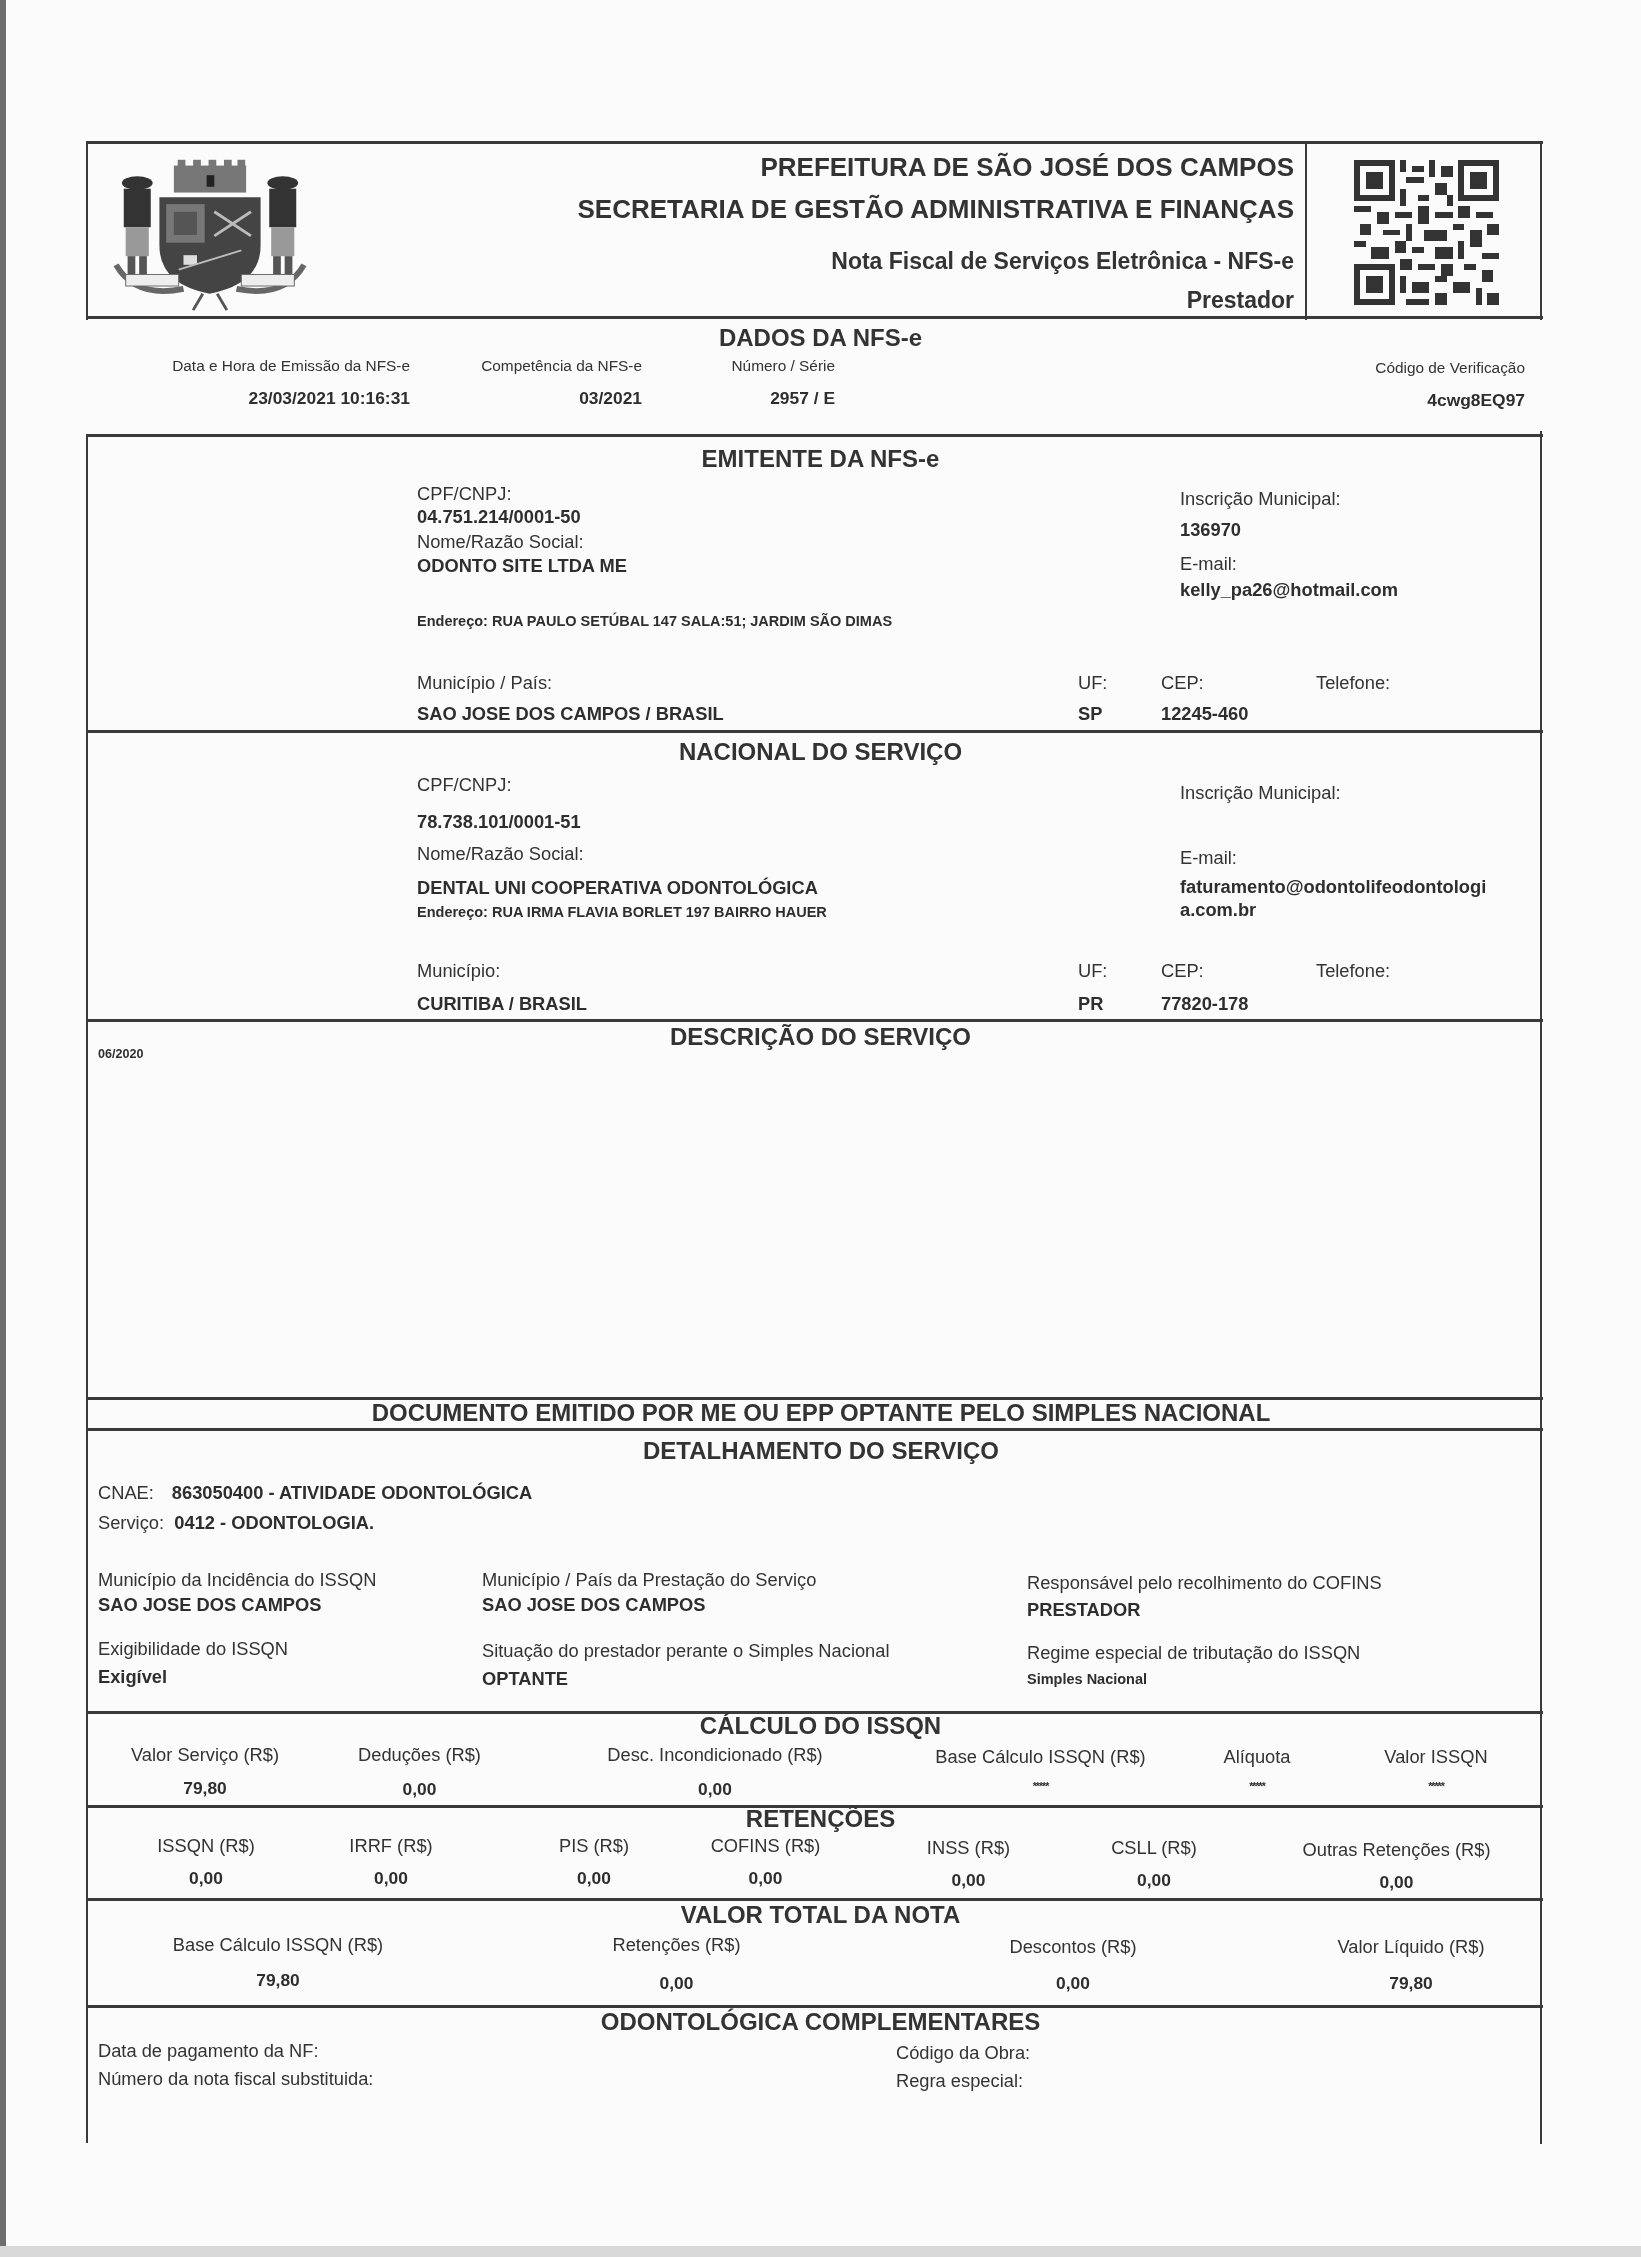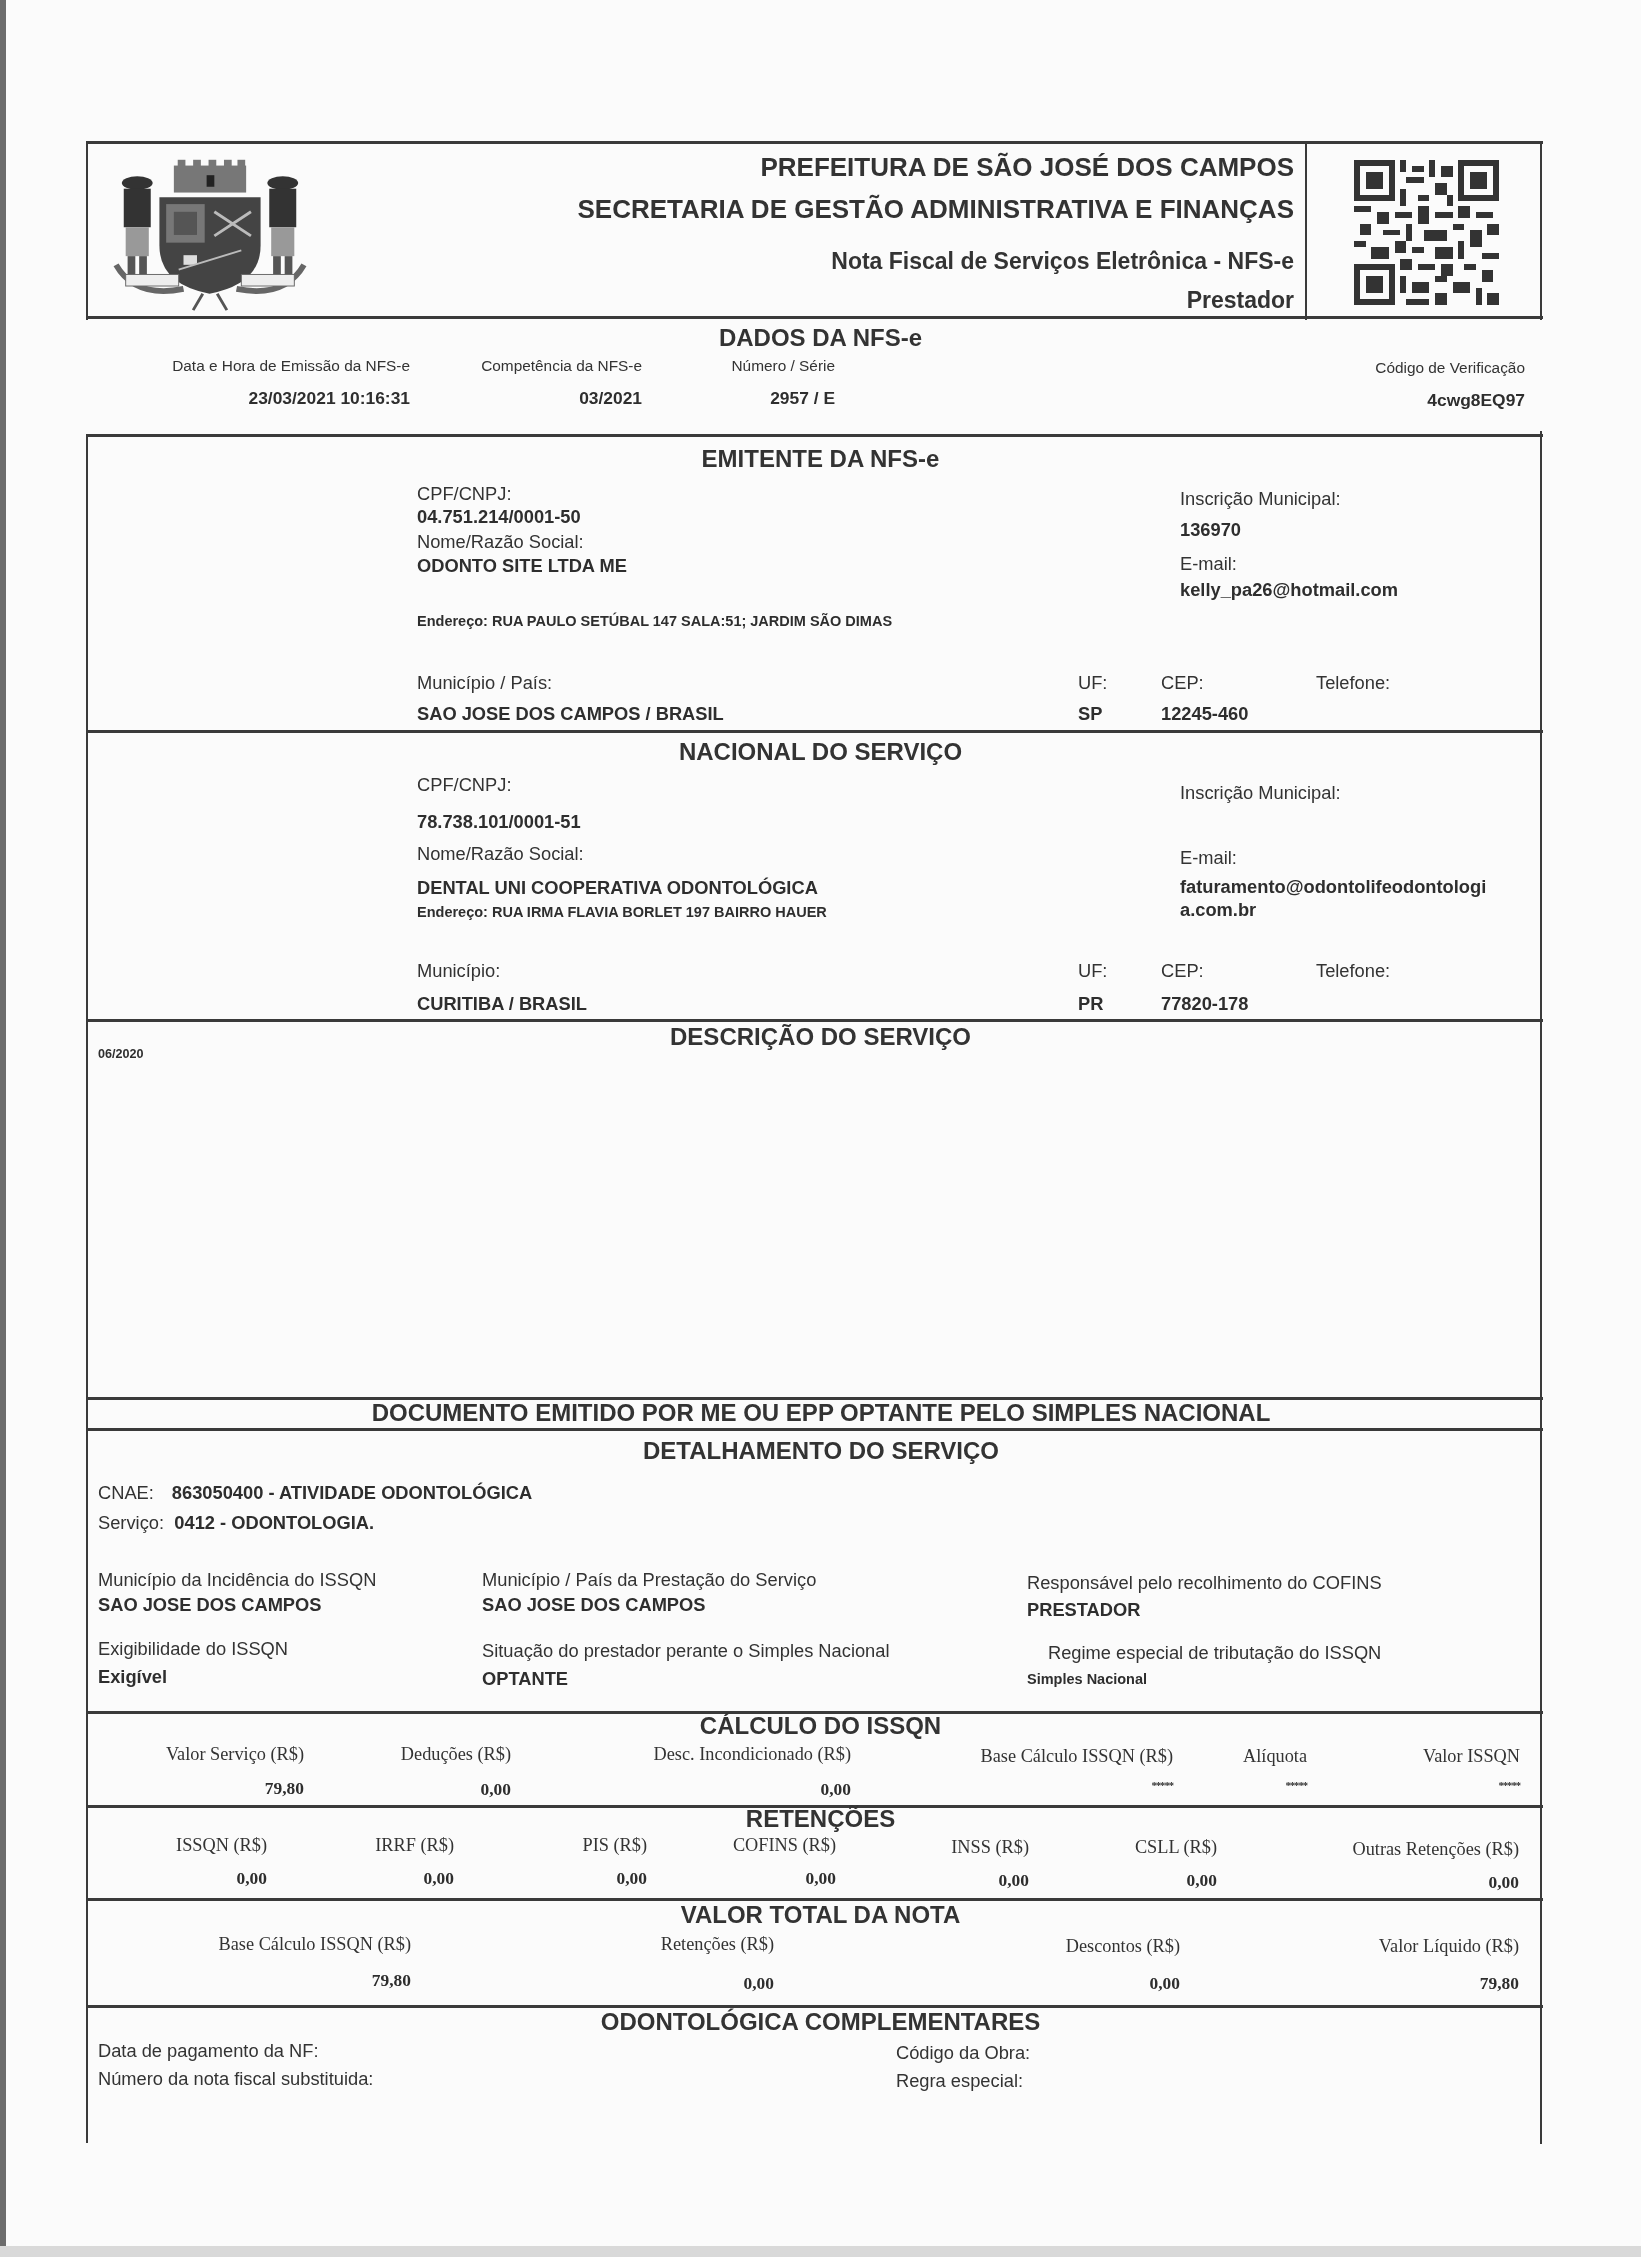--- a/index.html
+++ b/index.html
@@ -16,21 +16,21 @@
   .vline { position: absolute; width: 0; border-left: 2.9px solid #3a3a3a; }
   .h-title { font-size: 26px; font-weight: bold; color: #333; }
   .h-sub { font-size: 23px; font-weight: bold; color: #333; }
   .sec { font-size: 24px; font-weight: bold; color: #333; text-align: center; }
   .lbl { font-size: 18.3px; color: #333; }
   .val { font-size: 18.3px; font-weight: bold; color: #2e2e2e; }
   .sml-lbl { font-size: 15.4px; color: #333; }
   .sml-val { font-size: 17.4px; font-weight: bold; color: #2e2e2e; }
   .tiny-val { font-size: 14.5px; font-weight: bold; color: #2e2e2e; }
   .c { text-align: right; }
-  .r { text-align: right; font-family: Liberation Serif, serif; }
+  .r { text-align: center; }
   .stars { font-size: 10.6px; font-weight: bold; letter-spacing: -1px; }
   svg { display: block; }
 </style>
 </head>
 <body>
 
 <div class="page-edge-left"></div>
 <div class="scan-bottom"></div>
 
 <div>
@@ -219,21 +219,21 @@
 <div class="abs lbl" style="left:98px; top:1569px;">Município da Incidência do ISSQN</div>
 <div class="abs val" style="left:98px; top:1594px;">SAO JOSE DOS CAMPOS</div>
 <div class="abs lbl" style="left:482px; top:1569px;">Município / País da Prestação do Serviço</div>
 <div class="abs val" style="left:482px; top:1594px;">SAO JOSE DOS CAMPOS</div>
 <div class="abs lbl" style="left:1027px; top:1572px;">Responsável pelo recolhimento do COFINS</div>
 <div class="abs val" style="left:1027px; top:1599px;">PRESTADOR</div>
 <div class="abs lbl" style="left:98px; top:1638px;">Exigibilidade do ISSQN</div>
 <div class="abs val" style="left:98px; top:1666px;">Exigível</div>
 <div class="abs lbl" style="left:482px; top:1640px;">Situação do prestador perante o Simples Nacional</div>
 <div class="abs val" style="left:482px; top:1668px;">OPTANTE</div>
-<div class="abs lbl" style="left:1048px; top:1642px;">Regime especial de tributação do ISSQN</div>
+<div class="abs lbl" style="left:1027px; top:1642px;">Regime especial de tributação do ISSQN</div>
 <div class="abs tiny-val" style="left:1027px; top:1671px;">Simples Nacional</div>
 
 <div class="hline" style="left:86px; top:1711px; width:1457px;"></div>
 
 <div class="abs sec" style="left:579px; top:1712px; width:483px;">CÁLCULO DO ISSQN</div>
 <div class="abs lbl r" style="left:106px; top:1744px; width:198px;">Valor Serviço (R$)</div>
 <div class="abs sml-val r" style="left:106px; top:1778px; width:198px;">79,80</div>
 <div class="abs lbl r" style="left:328px; top:1744px; width:183px;">Deduções (R$)</div>
 <div class="abs sml-val r" style="left:328px; top:1779px; width:183px;">0,00</div>
 <div class="abs lbl r" style="left:579px; top:1744px; width:272px;">Desc. Incondicionado (R$)</div>

